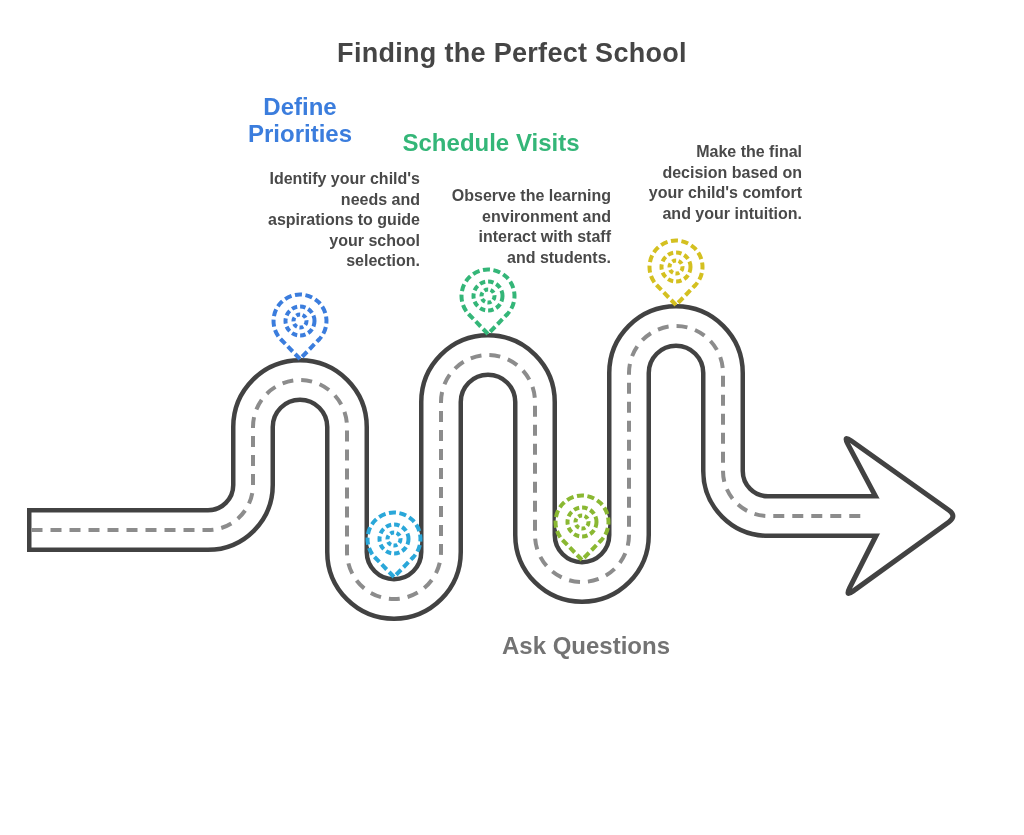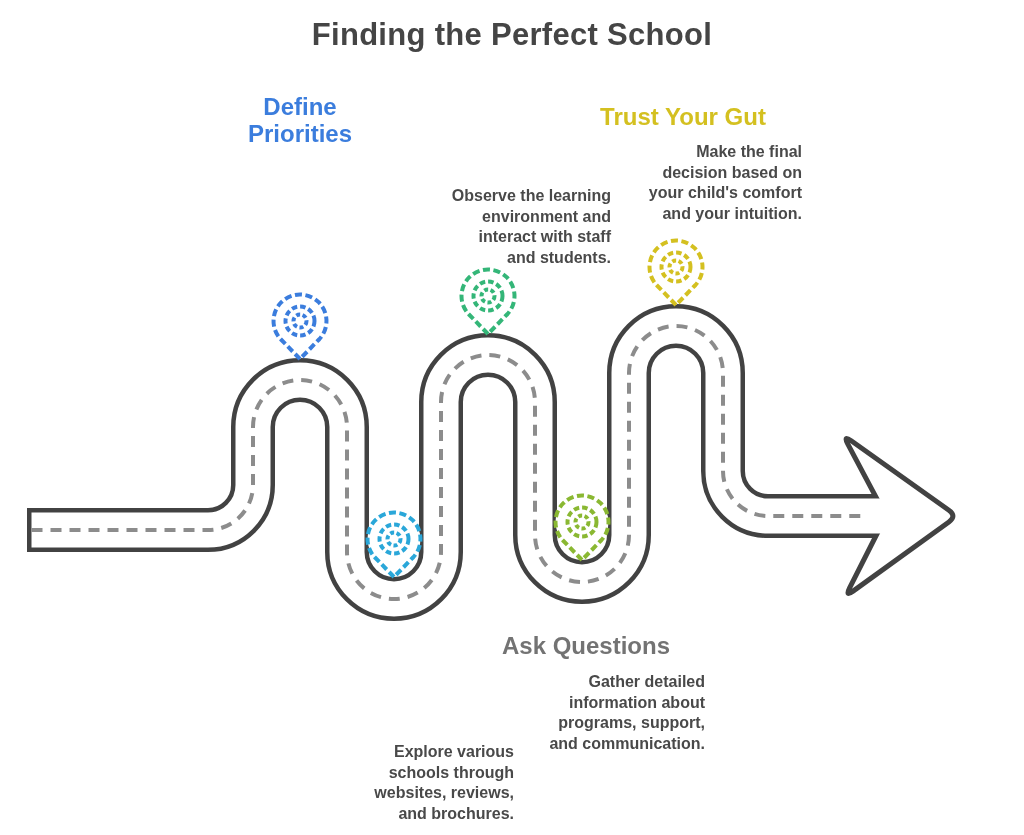--- a/index.html
+++ b/index.html
@@ -7,23 +7,23 @@
     position: relative;
     width: 1024px;
     height: 835px;
     background: #ffffff;
     font-family: "Liberation Sans", sans-serif;
     overflow: hidden;
   }
   .main-title {
     position: absolute;
     left: 512px;
-    top: 17px;
+    top: 38px;
     transform: translateX(-50%);
-    font-size: 31px;
+    font-size: 27px;
     font-weight: bold;
     color: #454545;
     letter-spacing: 0.3px;
     white-space: nowrap;
   }
   .step-title {
     position: absolute;
     transform: translateX(-50%);
     font-size: 24px;
     line-height: 27px;
@@ -97,36 +97,33 @@
       <path class="drop" d="M 0 0 L -19 -19.5 A 26.5 26.5 0 1 1 19 -19.5 Z"></path>
       <circle class="ring" cx="0" cy="-38" r="14.5"></circle>
       <circle class="dot" cx="0" cy="-38" r="6.5"></circle>
     </g>
   </svg>
 
   <div class="main-title" style="color: rgb(69, 69, 69);">Finding the Perfect School</div>
 
   <div class="step-title" style="left: 300px; top: 93px; color: rgb(59, 125, 221);">Define
 Priorities</div>
+  <div class="step-body" style="left:300px; top:169px;">Identify your child's
+needs and
+aspirations to guide
+your school
+selection.</div>
 
-  <div class="step-body" style="left:394px; top:742px;">Explore various
-schools through
-websites, reviews,
-and brochures.</div>
 
+  <div class="step-title" style="left: 491px; top: 129px; color: rgb(52, 182, 120);">Schedule Visits</div>
   <div class="step-body" style="left:491px; top:168px;margin-top:18px;">Observe the learning
 environment and
 interact with staff
 and students.</div>
 
   <div class="step-title" style="left: 586px; top: 632px; color: #737373;">Ask Questions</div>
-  <div class="step-body" style="left:585px; top:672px;">Gather detailed
-information about
-programs, support,
-and communication.</div>
 
-  <div class="step-title" style="left: 683px; top: 103px; color: rgb(212, 192, 32);">Trust Your Gut</div>
   <div class="step-body" style="left:682px; top:142px;">Make the final
 decision based on
 your child's comfort
 and your intuition.</div>
 
 </div>
 
 </body></html>

